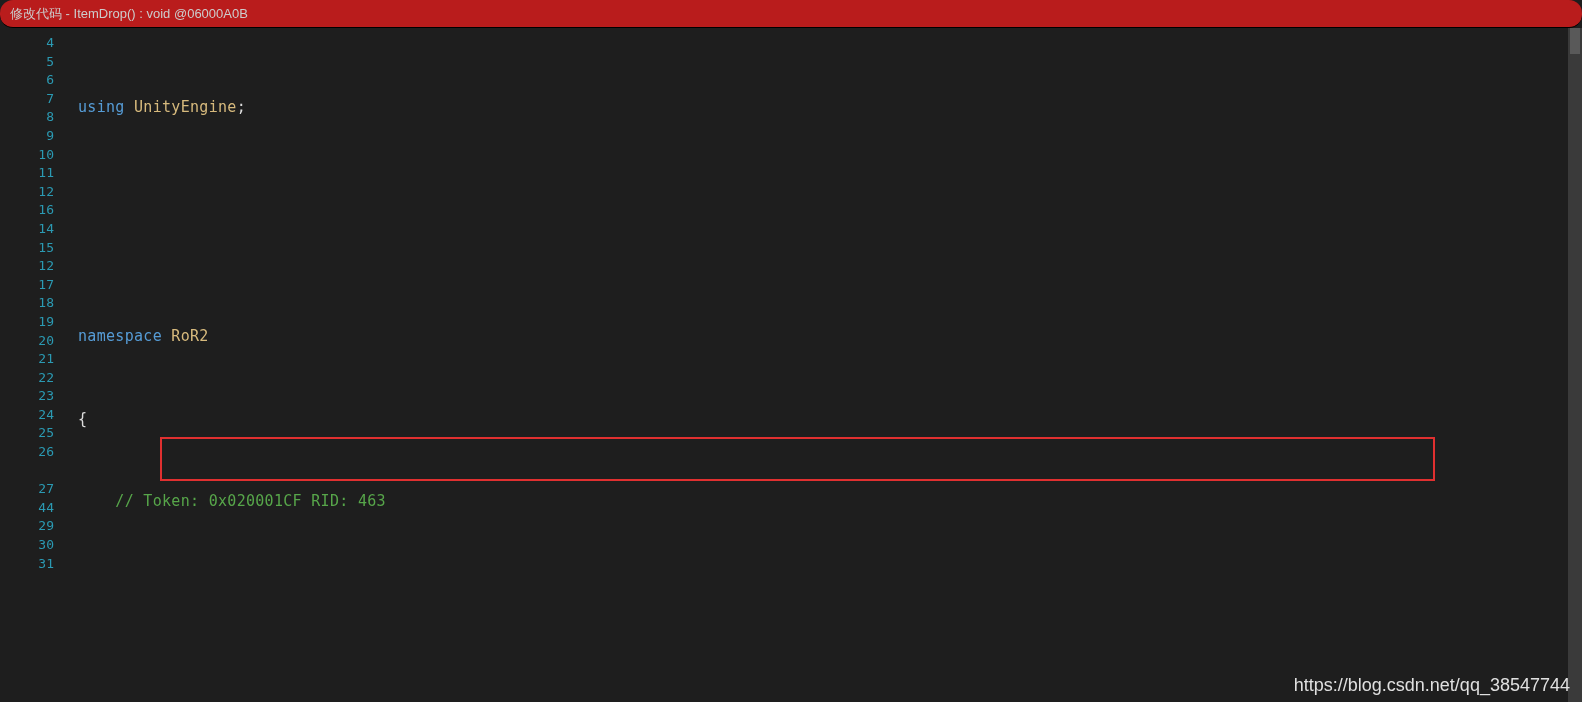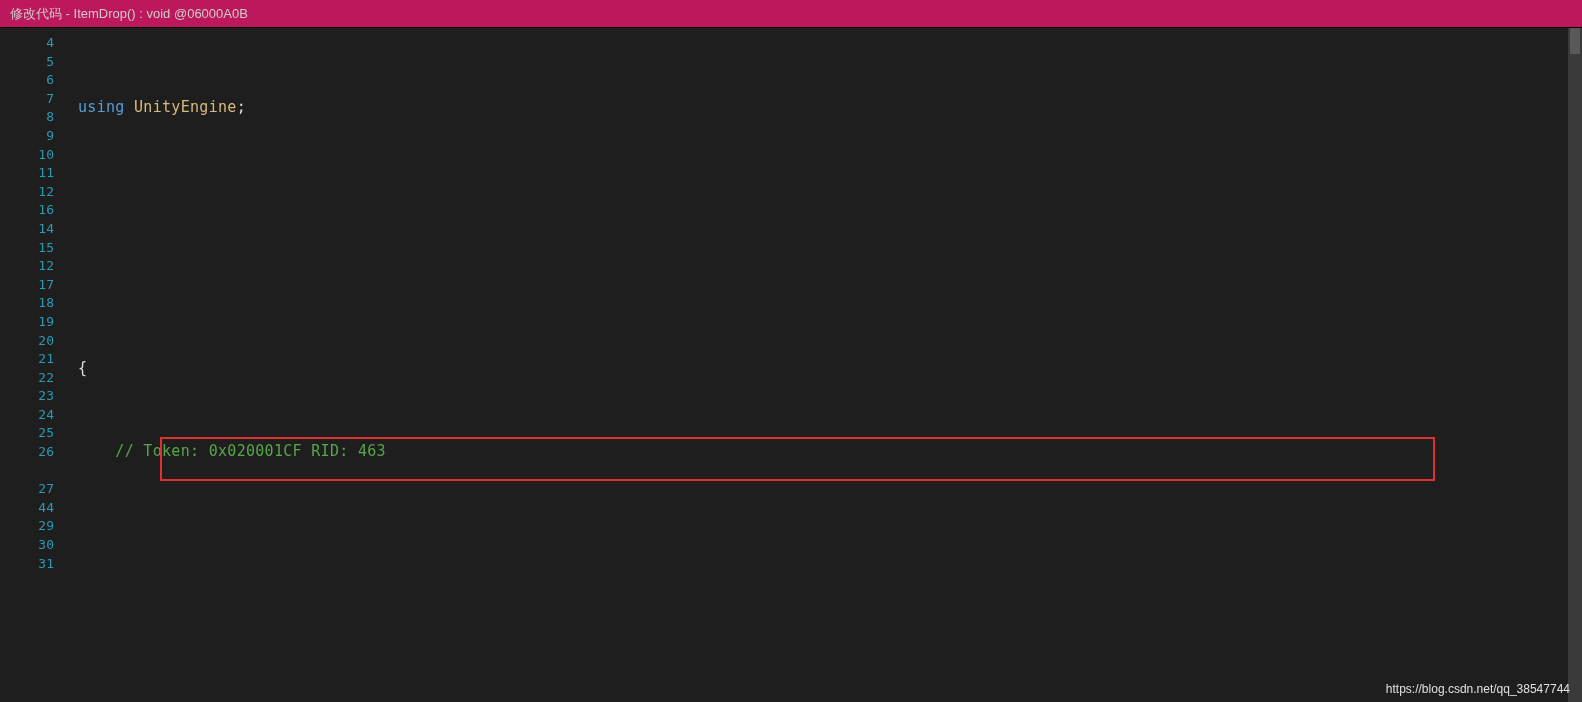--- a/index.html
+++ b/index.html
@@ -8,28 +8,29 @@
     height: 702px;
     background: #1e1e1e;
     font-family: Consolas, "Courier New", monospace;
     font-size: 14px;
     color: #d4d4d4;
     overflow: hidden;
   }
   
   .titlebar {
     height: 28px;
-    background: #be185d;
+    background: #b91c1c;
     color: #cccccc;
     display: flex;
     align-items: center;
     padding: 0 10px;
     font-size: 13px;
     font-family: "Segoe UI", sans-serif;
     border-bottom: 1px solid #000;
+    border-radius: 13px;
   }
   
   .editor-wrap {
     position: relative;
     display: flex;
     height: calc(100% - 28px);
   }
   .blank-strip {
     width: 14px;
     background: #1e1e1e;
@@ -82,21 +83,21 @@
     height: 44px;
     z-index: 5;
   }
 
   
   .watermark {
     position: absolute;
     right: 12px;
     bottom: 6px;
     color: #e0e0e0;
-    font-size: 12px;
+    font-size: 18px;
     font-family: "Segoe UI", sans-serif;
   }
 
   
   .vscroll {
     position: absolute;
     right: 0;
     top: 28px;
     width: 14px;
     height: calc(100% - 28px);
@@ -159,20 +160,21 @@
     <div class="cl"><span class="kw">using</span> <span class="clsY">UnityEngine</span><span>;</span></div>
 
     
 
     
 
     
     <div class="cl"></div>
 
     
+    <div class="cl"><span class="kw">namespace</span> <span class="clsY">RoR2</span></div>
 
     
     <div class="cl"><span>{</span></div>
 
     
     <div class="cl"><span>    </span><span class="cmt">// Token: 0x020001CF RID: 463</span></div>
 
     
 
     

